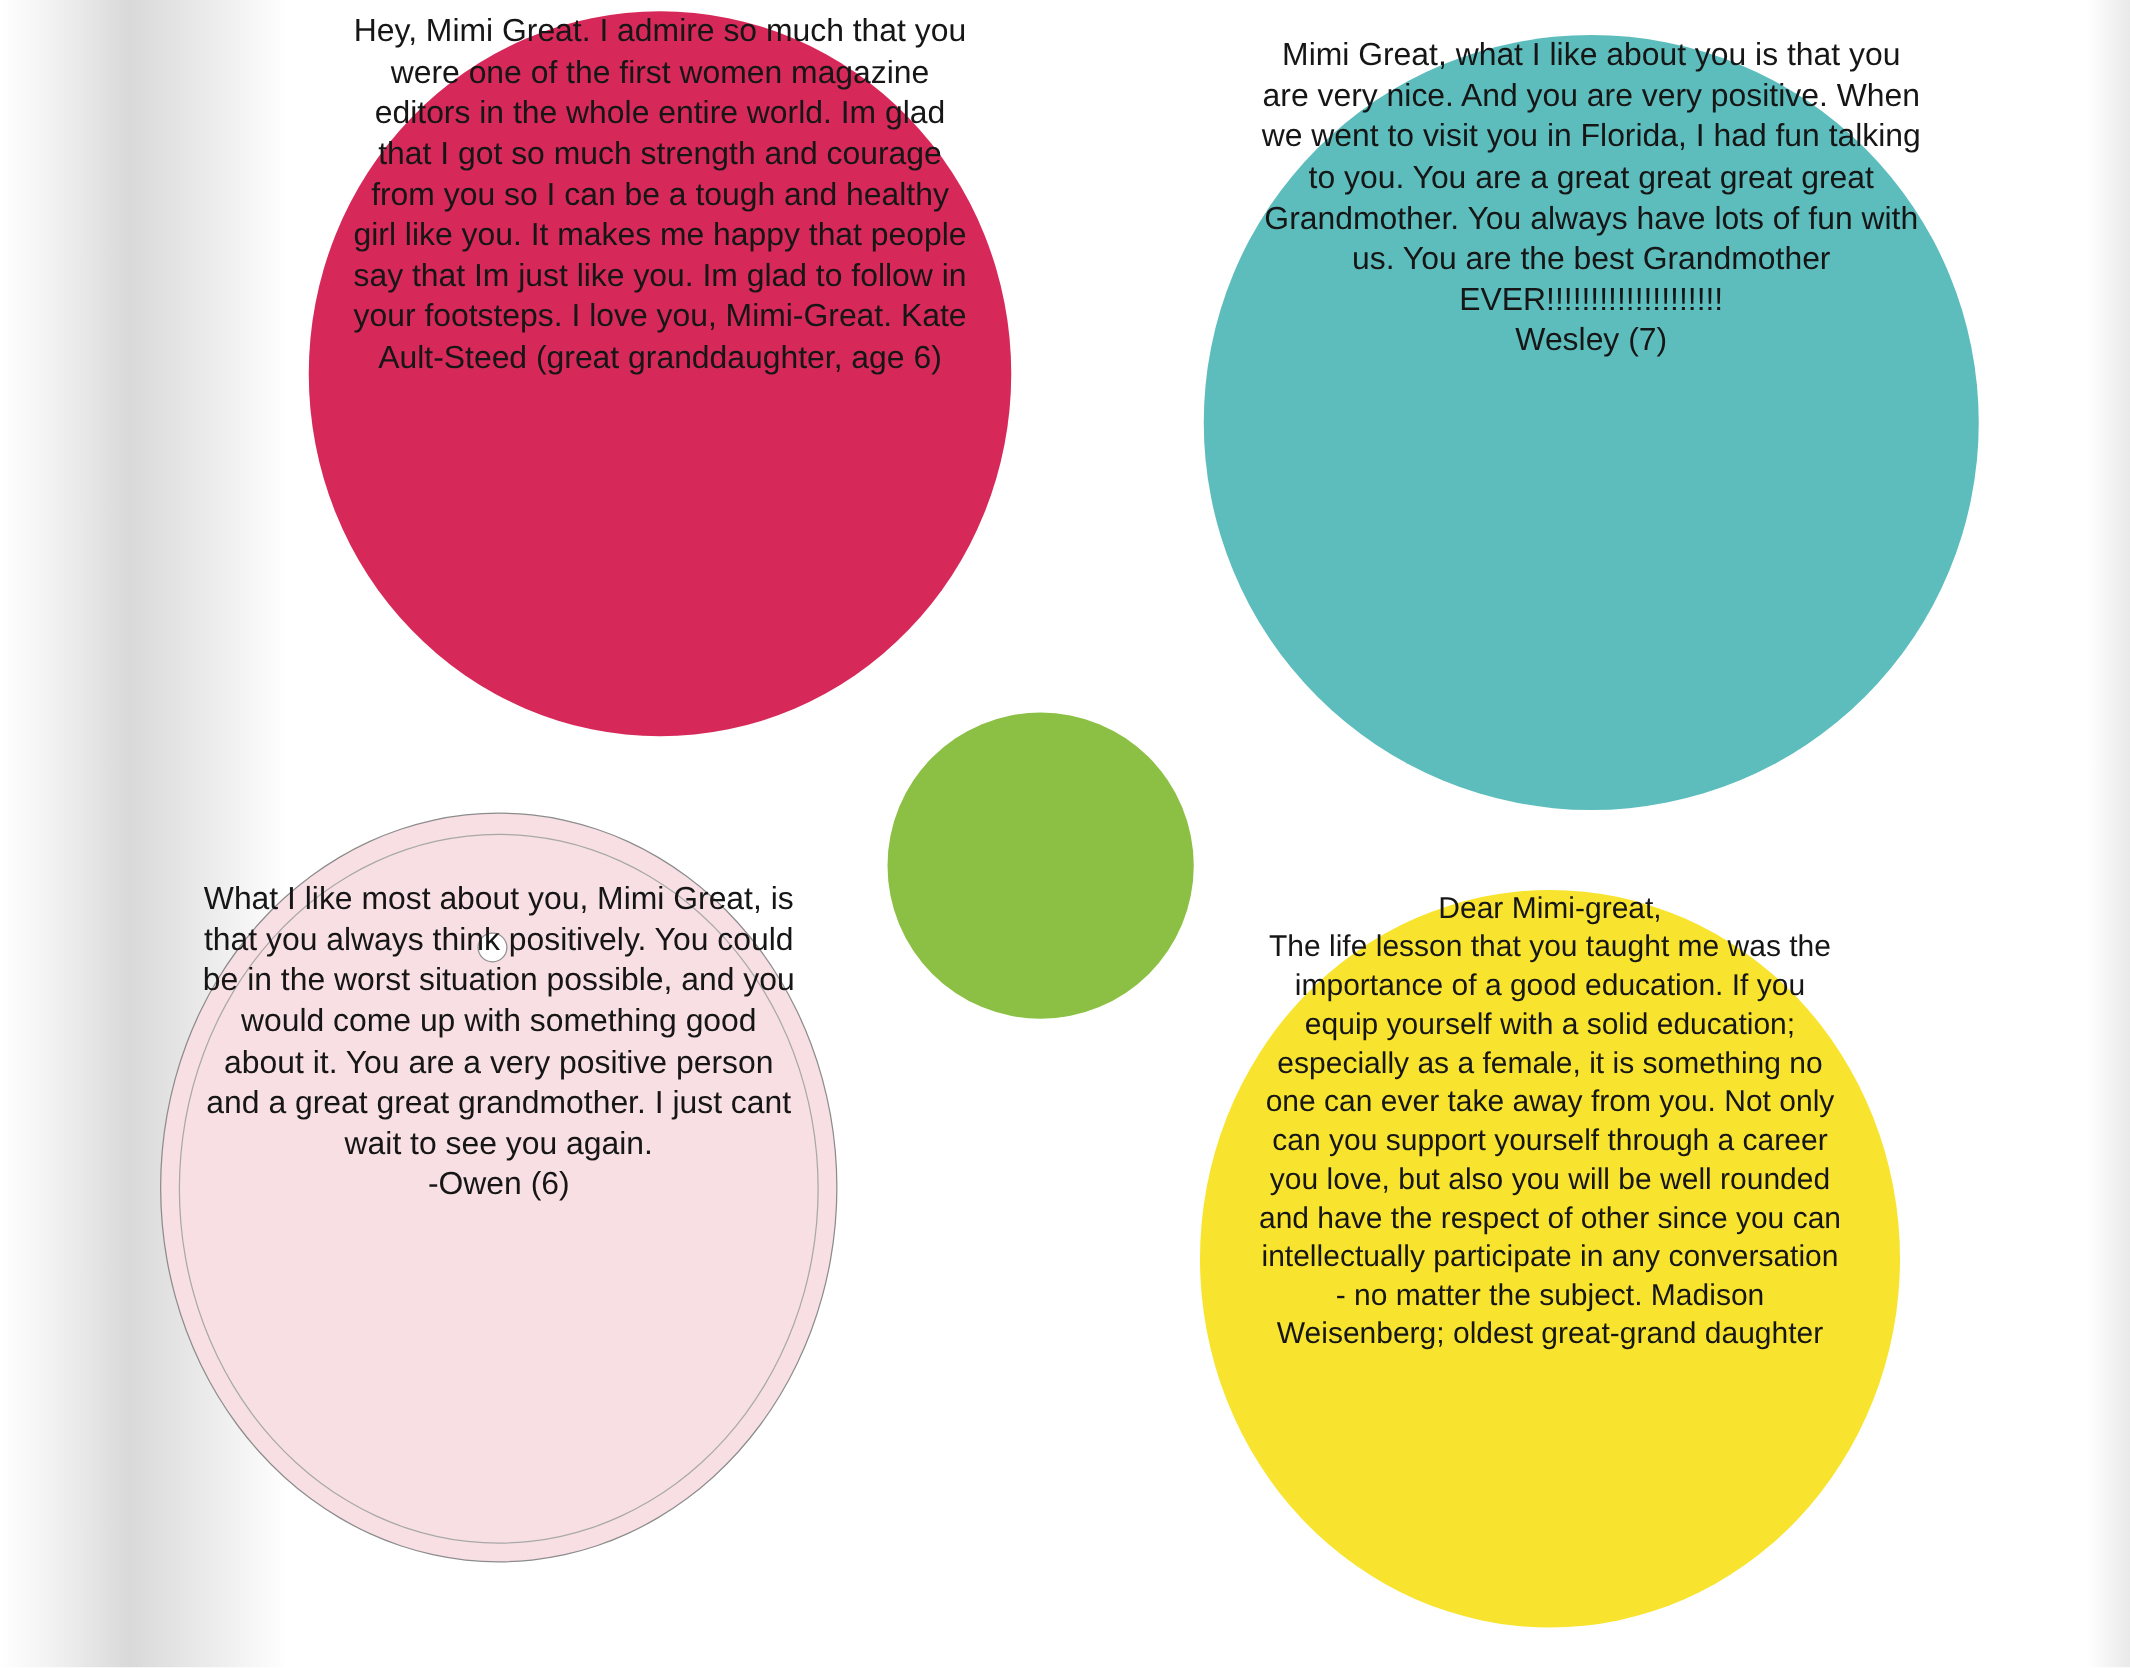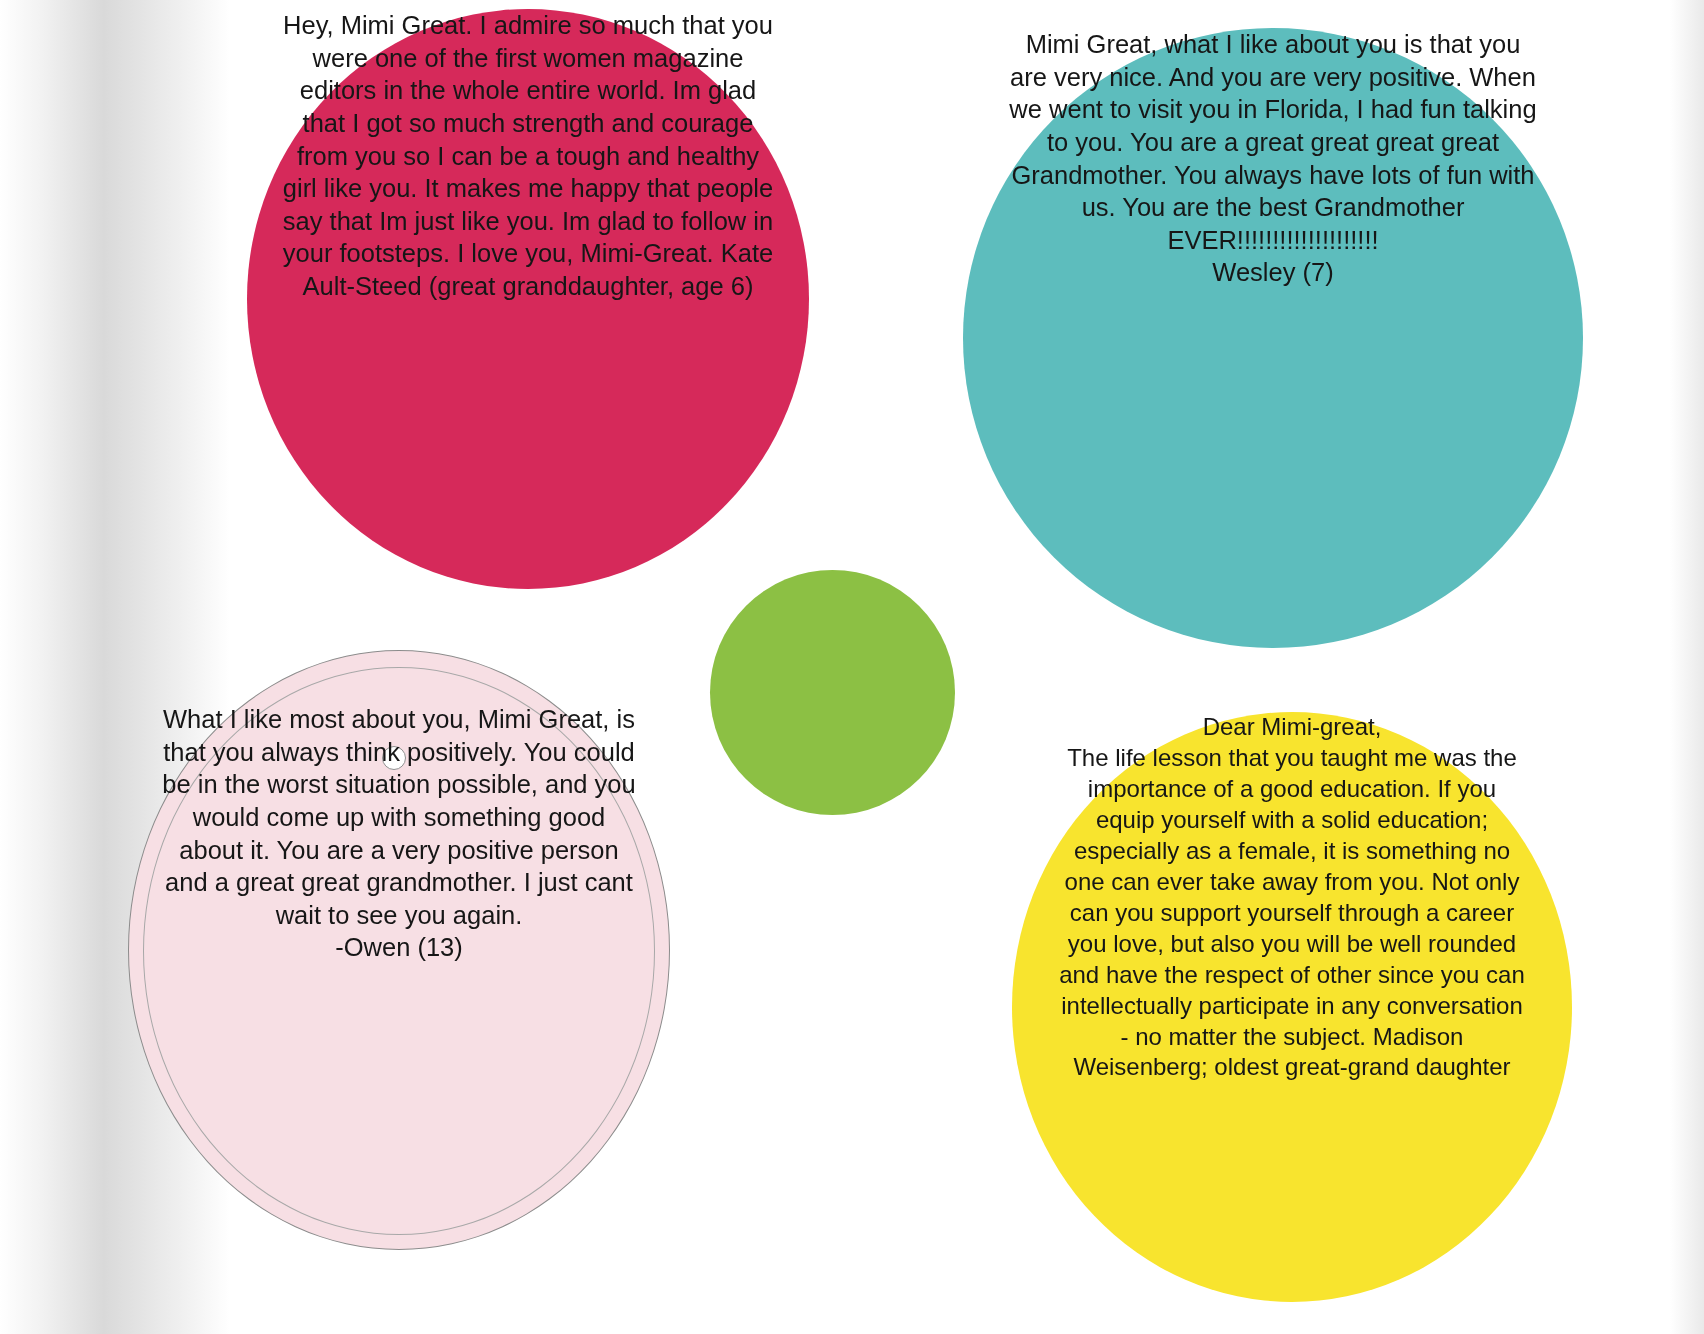--- a/index.html
+++ b/index.html
@@ -120,21 +120,21 @@
     border: 1.5px solid #8f8f8f;
   }
   #circle-owen .text {
     width: 480px;
     position: relative;
     top: 52px;
   }
 
   
   #circle-madison {
-    left: 1012px;
+    left: 960px;
     top: 712px;
     width: 560px;
     height: 590px;
     background: #f8e42e;
   }
   #circle-madison .text {
     width: 470px;
     font-size: 24px;
     line-height: 1.29;
   }
@@ -157,21 +157,21 @@
   </div>
 
   <div class="circle" id="circle-green">
     <div class="text"></div>
   </div>
 
   <div class="circle" id="circle-owen">
     <div class="inner-ring"></div>
     <div class="hole"></div>
     <div class="text">What I like most about you, Mimi Great, is that you always think positively. You could be in the worst situation possible, and you would come up with something good about it. You are a very positive person and a great great grandmother. I just cant wait to see you again.
--Owen (13)</div>
+-Owen (6)</div>
   </div>
 
   <div class="circle" id="circle-madison">
     <div class="text">Dear Mimi-great,
 The life lesson that you taught me was the importance of a good education.  If you equip yourself with a solid education; especially as a female, it is something no one can ever take away from you.  Not only can you support yourself through a career you love, but also you will be well rounded and have the respect of other since you can intellectually participate in any conversation - no matter the subject. Madison Weisenberg; oldest great-grand daughter</div>
   </div>
 
 </div>
 
 </body></html>

